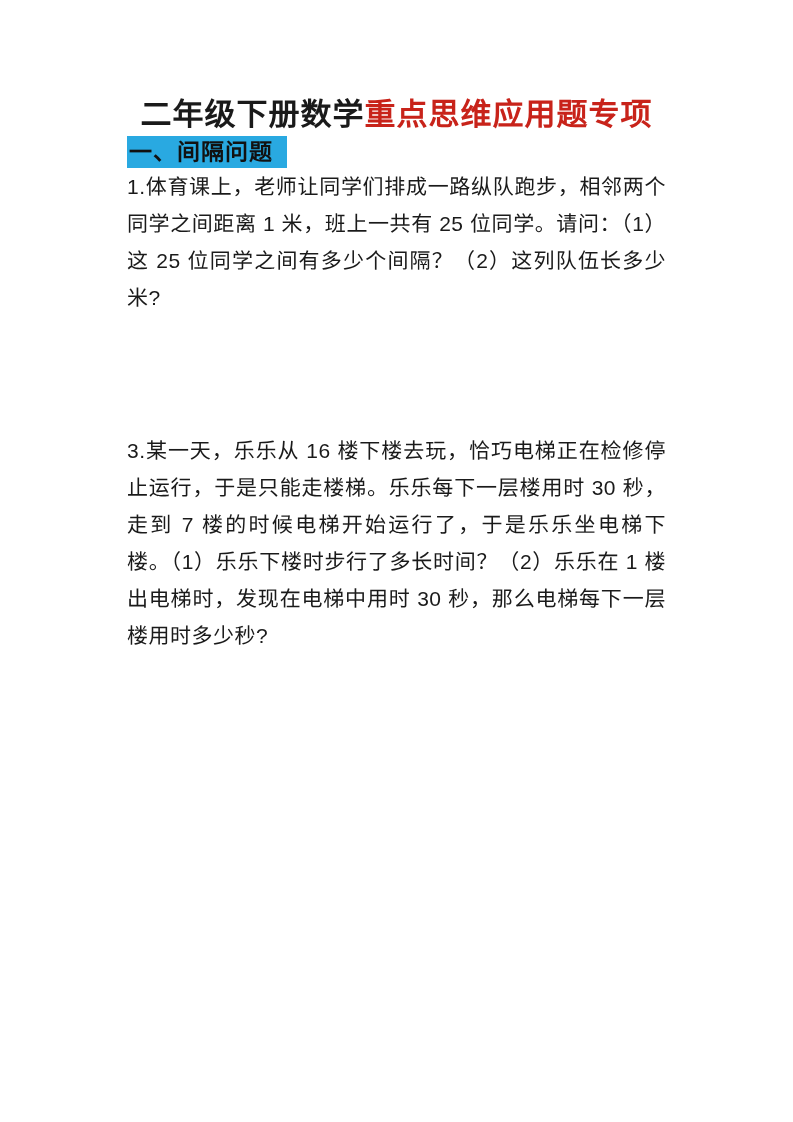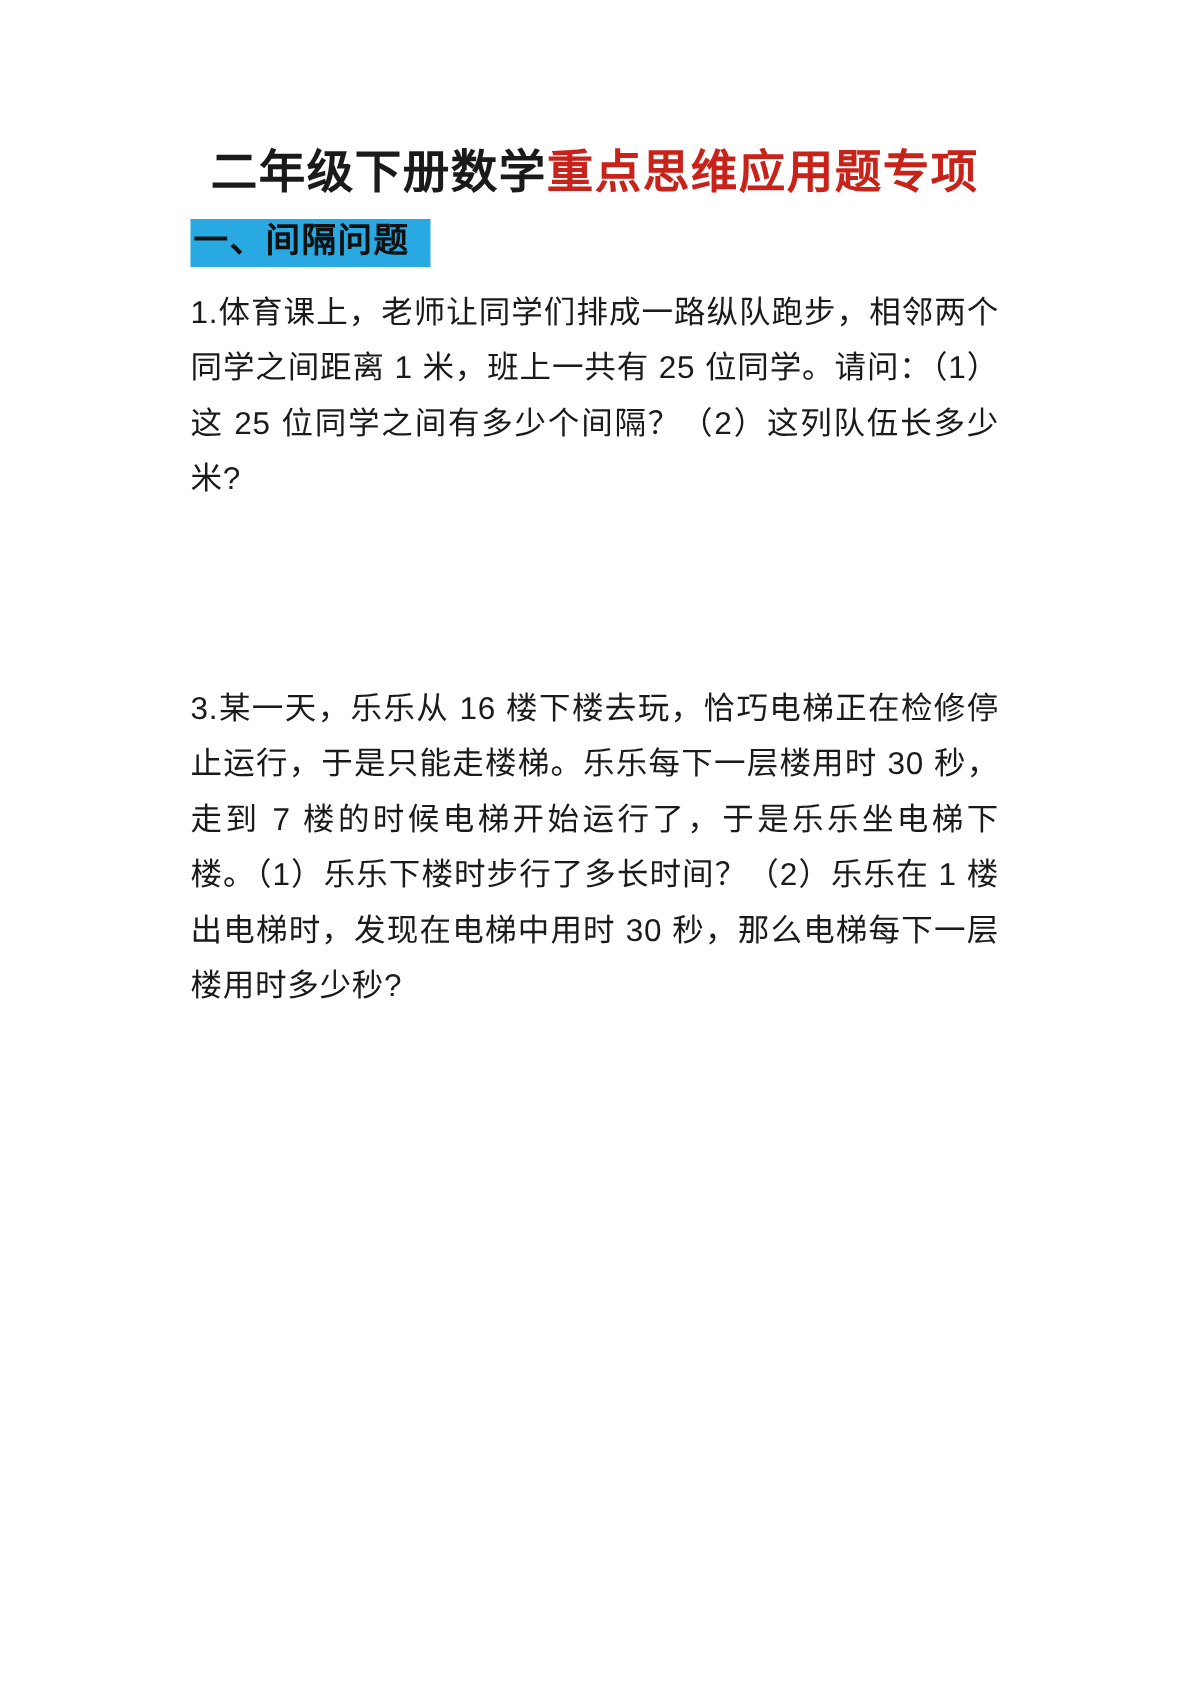--- a/index.html
+++ b/index.html
@@ -39,44 +39,43 @@
     display: inline-block;
     background: #fff100;
     color: #111111;
     font-size: 24px;
     font-weight: bold;
     line-height: 32px;
     padding: 3px 10px;
     letter-spacing: 1px;
   }
   .section-row {
-    margin-top: 12px;
+    margin-top: 2px;
     margin-left: 0;
-    font-family: Liberation Mono, monospace;
   }
   .section-header {
     display: inline-block;
     background: #29a9e1;
     color: #111111;
     font-size: 23px;
     font-weight: bold;
     line-height: 28px;
     padding: 2px 14px 2px 2px;
     letter-spacing: 1px;
   }
   .problem {
     margin: 0;
     font-size: 21px;
     line-height: 37px;
     letter-spacing: 0.5px;
     text-align: justify;
     text-justify: inter-ideograph;
     color: #1a1a1a;
   }
-  .problem-1 { margin-top: 12px; }
+  .problem-1 { margin-top: 0; }
   .problem-2 { margin-top: 108px; }
   .problem-3 { margin-top: 116px; }
 </style>
 </head>
 <body>
 
 <div class="page">
 
   <h1 class="title"><span class="title-black">二年级下册数学</span><span class="title-red">重点思维应用题专项</span></h1>
 

